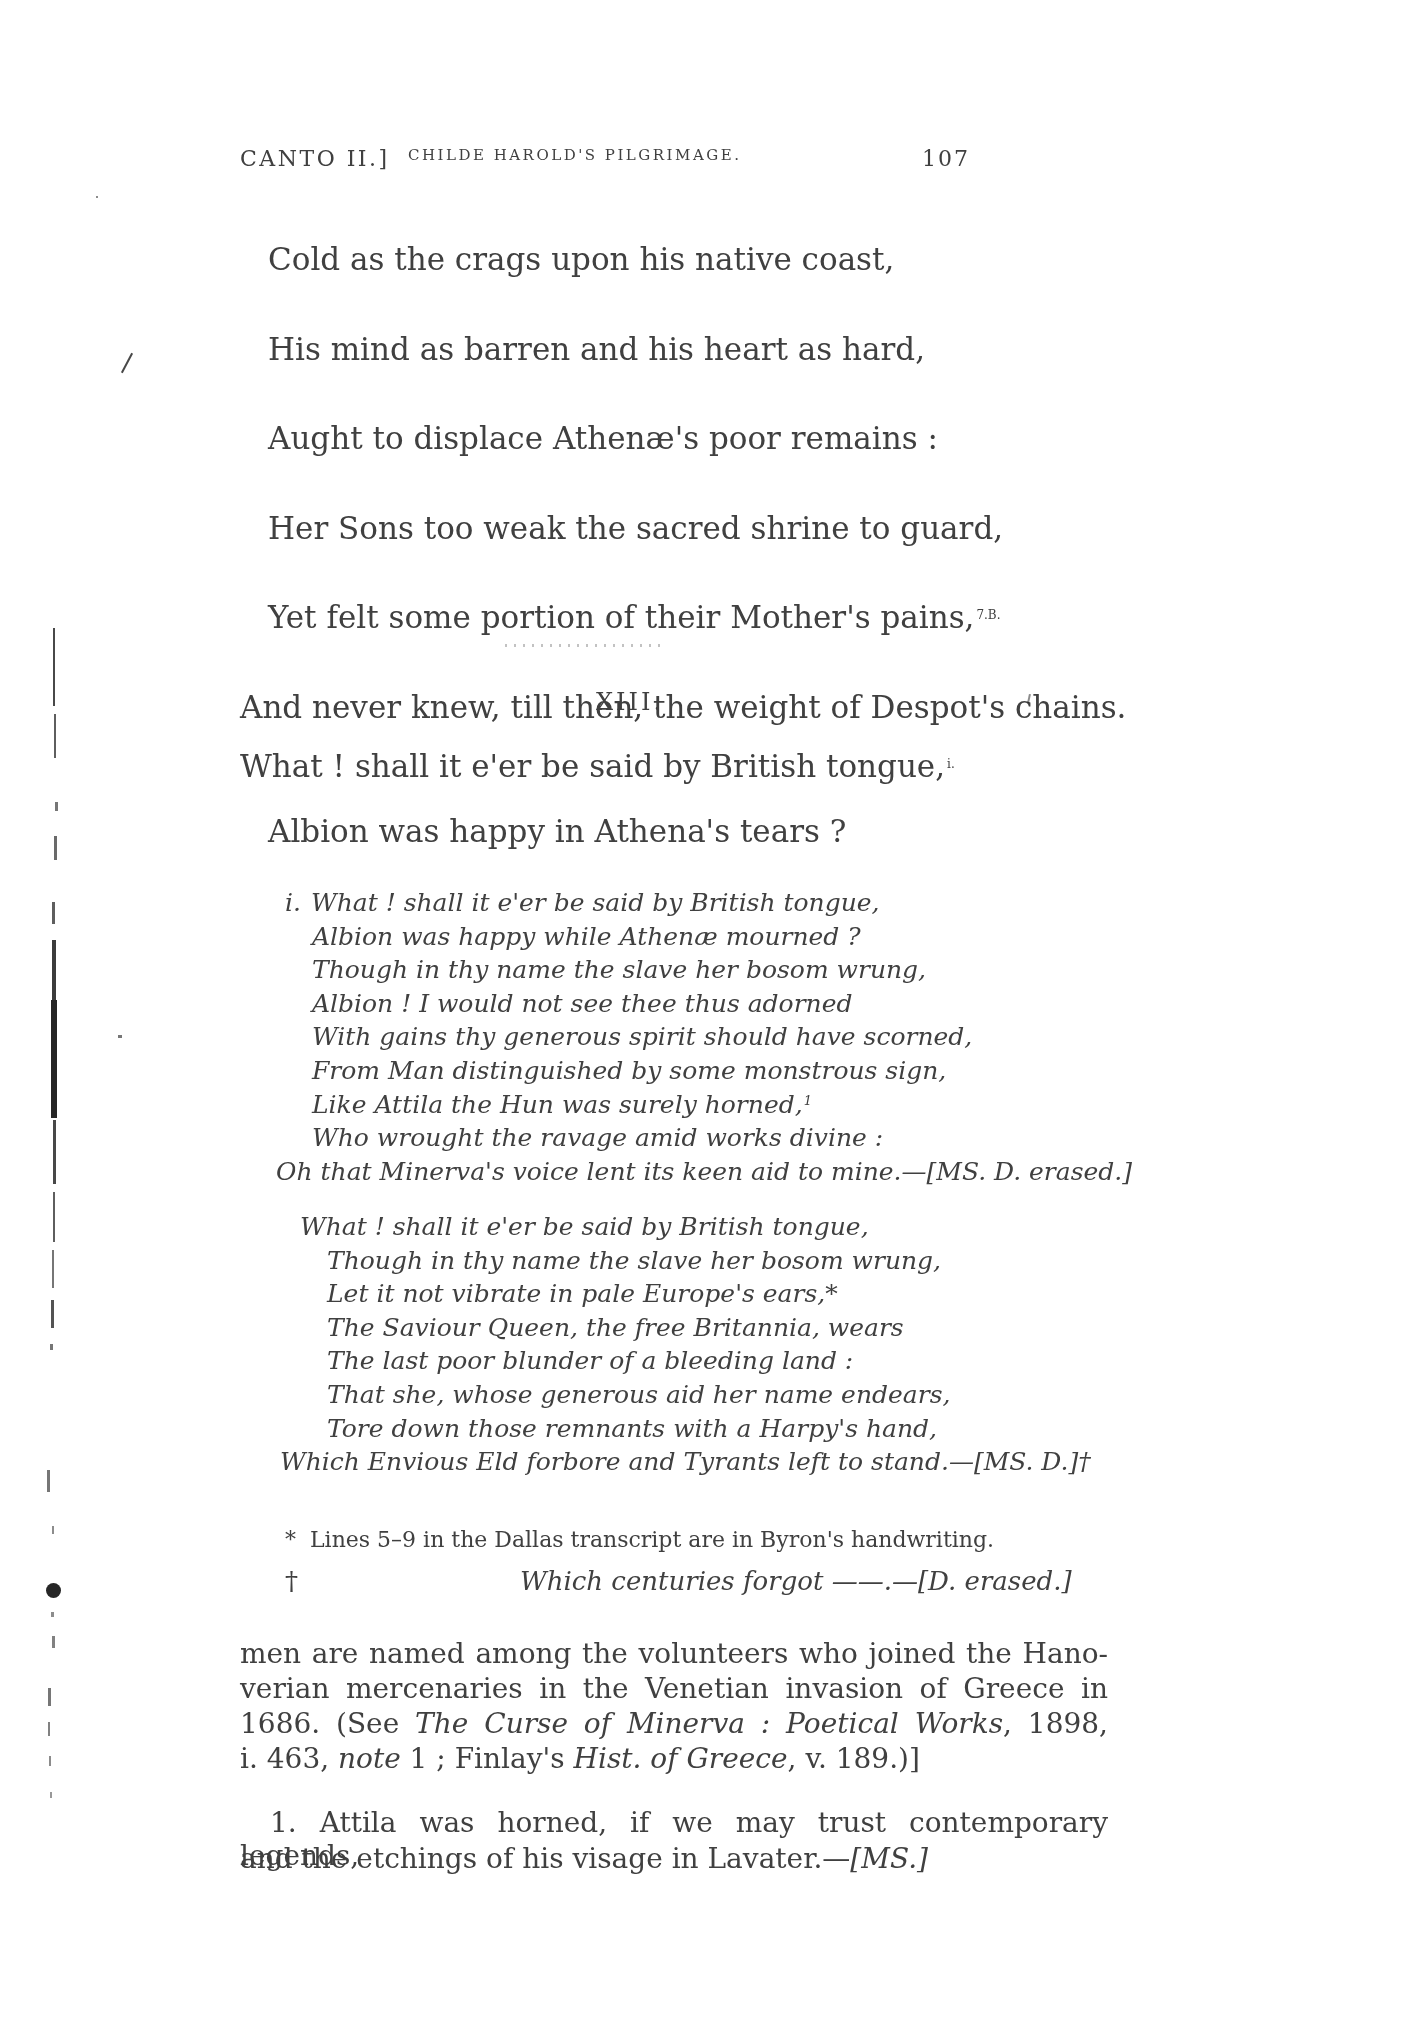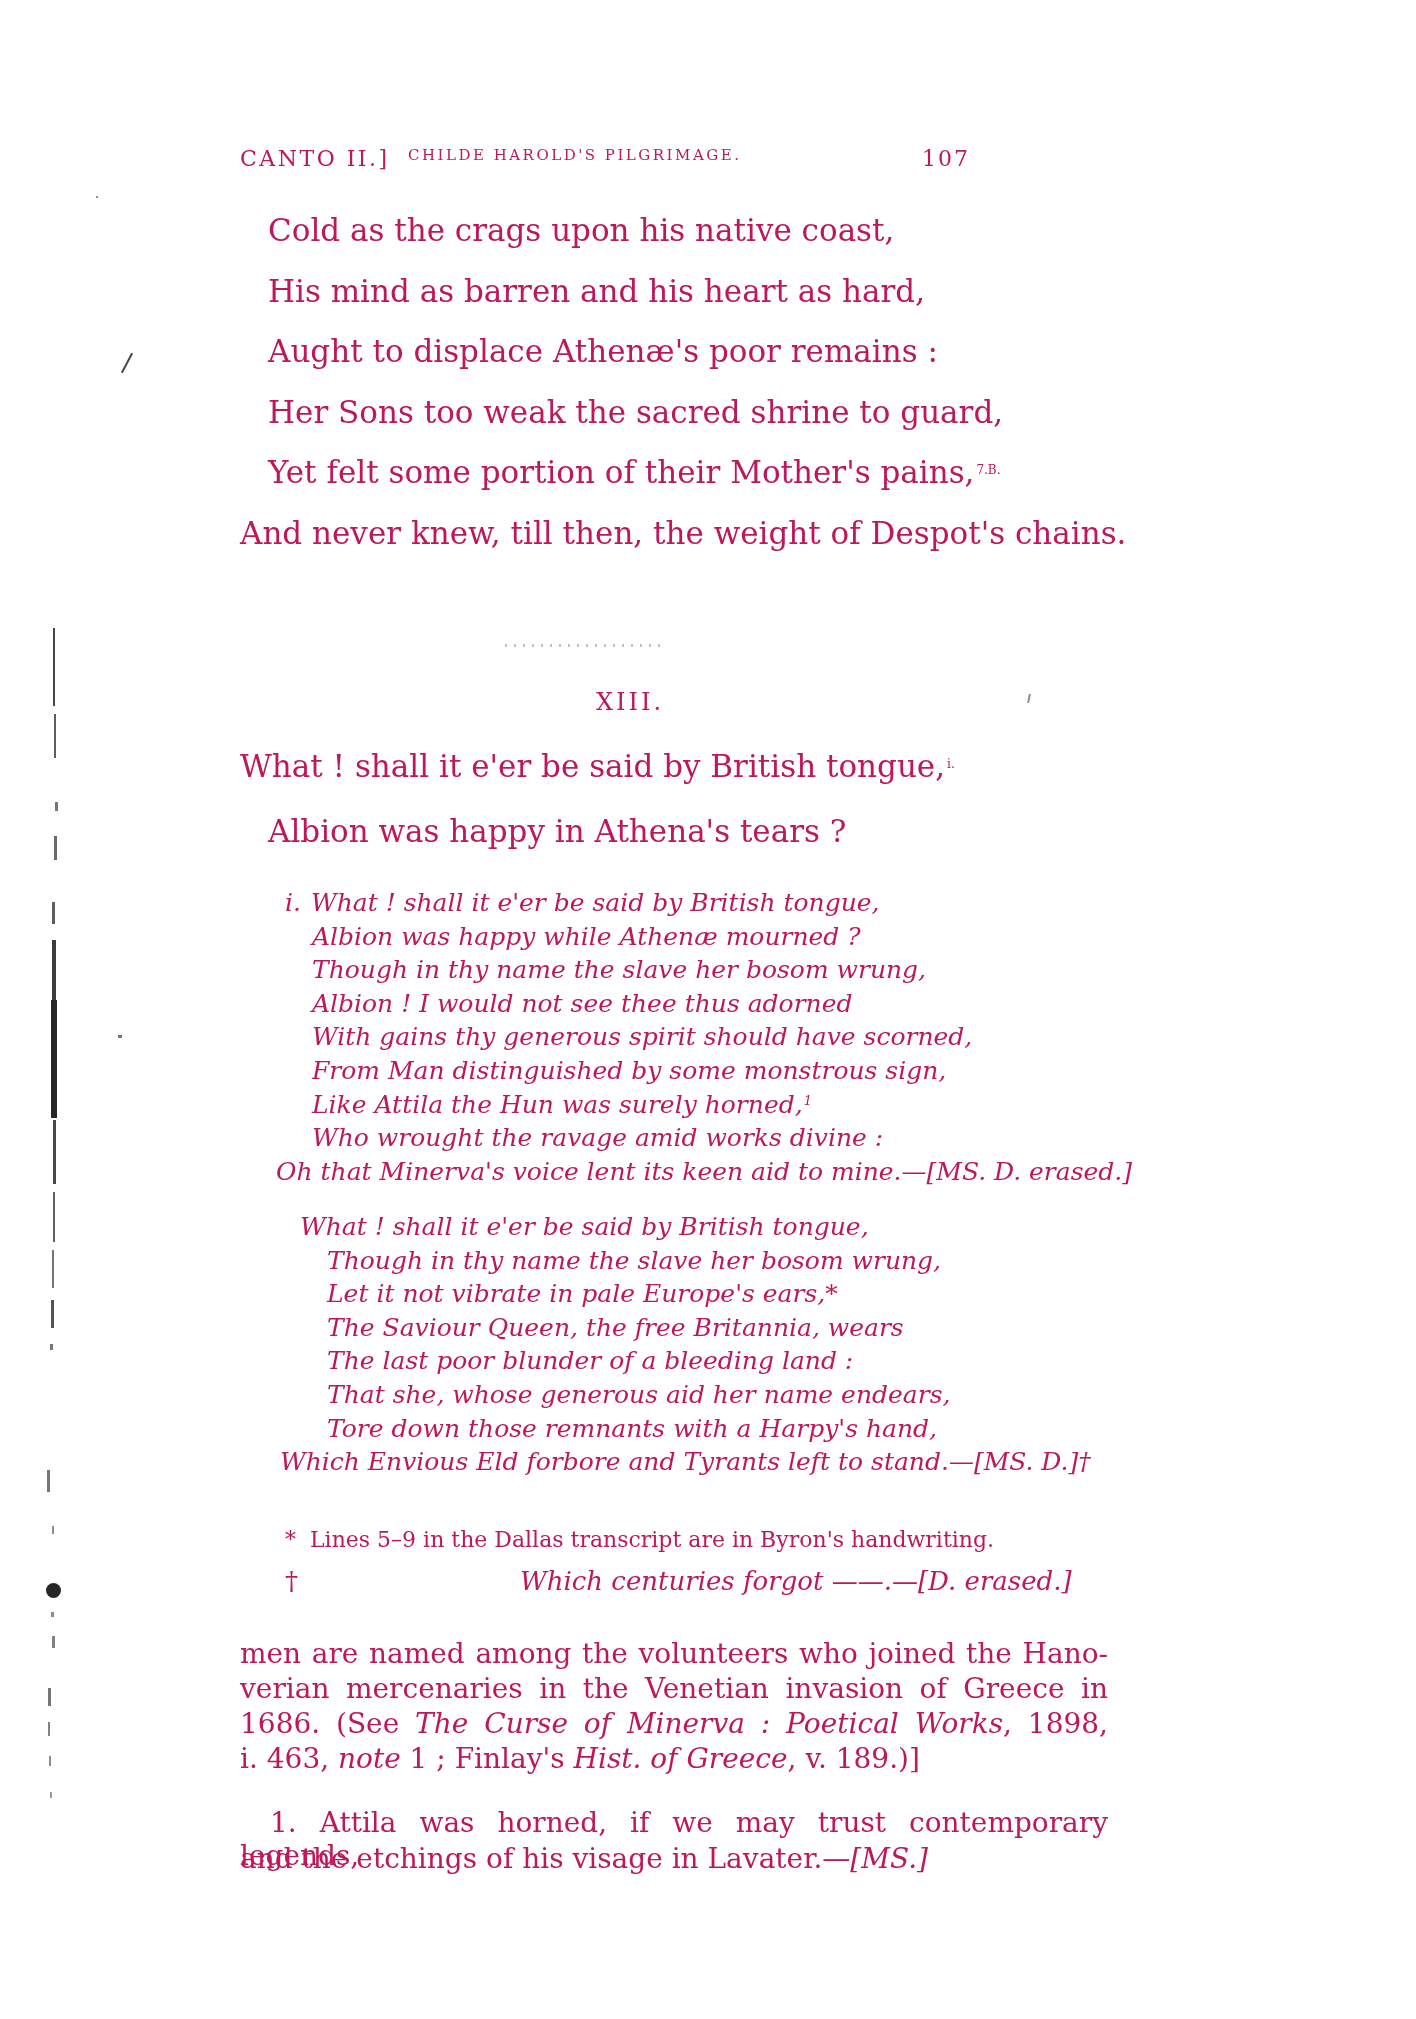--- a/index.html
+++ b/index.html
@@ -1,26 +1,26 @@
 <!DOCTYPE html>
 <html><head>
 <meta charset="utf-8">
 <style>
   html,body{margin:0;padding:0;background:#ffffff;}
   .page{
     position:relative;width:1416px;height:2019px;background:#ffffff;
-    font-family:"DejaVu Serif","Liberation Serif",serif;color:#be185d;overflow:hidden;
+    font-family:"DejaVu Serif","Liberation Serif",serif;color:#404040;overflow:hidden;
   }
   
   .hdr-canto{position:absolute;top:146px;left:240px;font-size:22px;letter-spacing:2.5px;}
   .hdr-title{position:absolute;top:146px;left:408px;font-size:15px;letter-spacing:2.5px;}
   .hdr-page{position:absolute;top:146px;left:922px;font-size:22px;letter-spacing:2px;}
   
   .stanza12{position:absolute;top:212px;left:240px;width:900px;font-size:31px;}
-  .stanza12 .vline{height:60.5px;padding-left:28px;white-space:nowrap;}
+  .stanza12 .vline{height:60.5px;padding-left:28px;white-space:nowrap;margin-top:29px;}
   .stanza12 .vline.outdent{padding-left:0;}
   
   .sect{position:absolute;top:688px;left:240px;width:780px;text-align:center;font-size:24px;letter-spacing:3px;}
   
   .stanza13{position:absolute;top:748px;left:240px;width:900px;font-size:31px;}
   .stanza13 .vline{height:65px;white-space:nowrap;}
   .stanza13 .vline.indent{padding-left:28px;}
   sup.fn{font-size:12px;vertical-align:9px;letter-spacing:0;margin-left:2px;}
   sup.fn-sm{font-size:13px;vertical-align:8px;margin-left:1px;}
   

